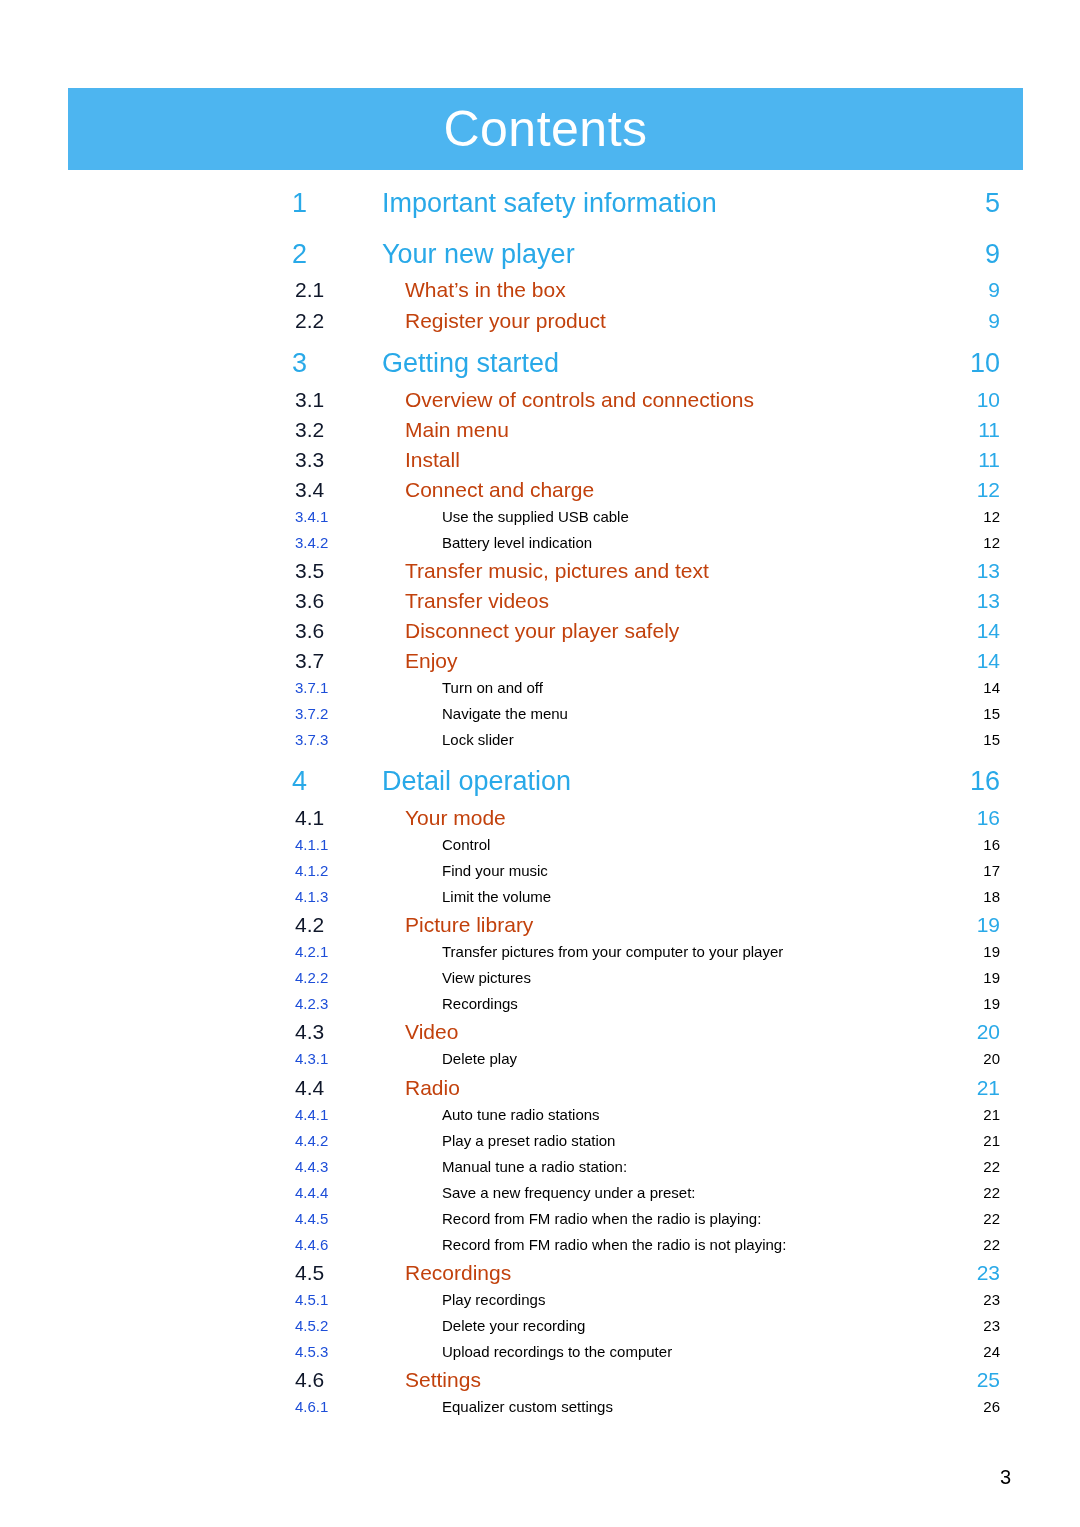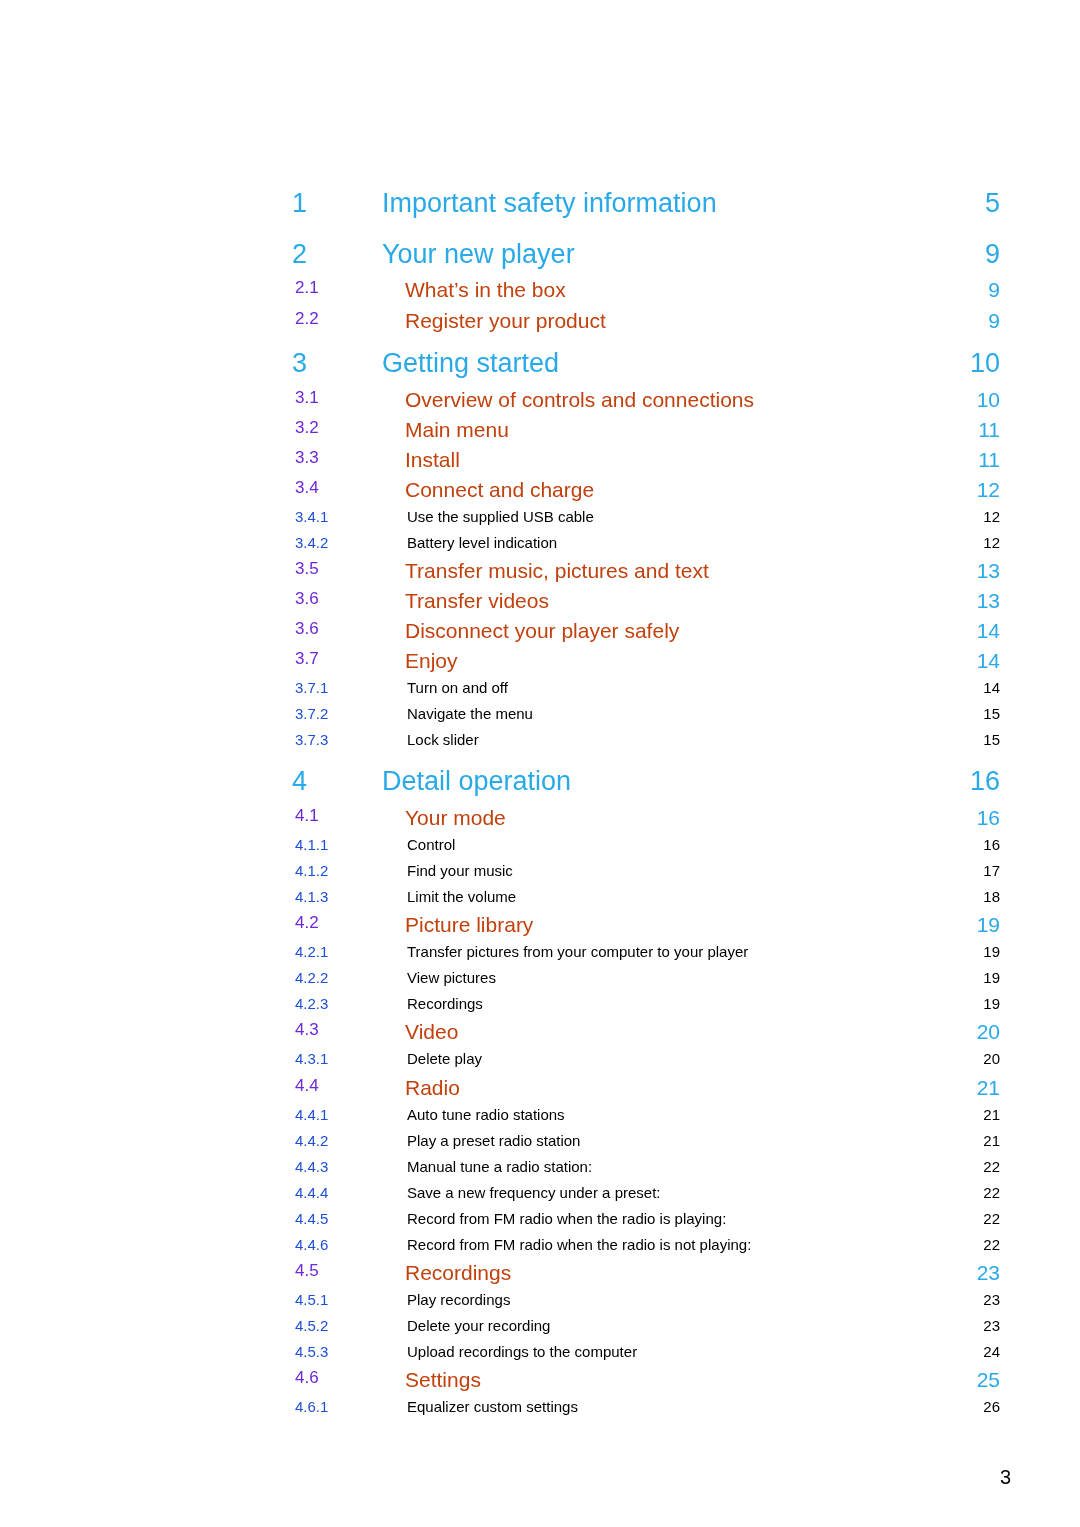--- a/index.html
+++ b/index.html
@@ -73,44 +73,47 @@
     position: absolute;
     text-align: right;
   }
 
   
   .lvl1 .num  { left: 292px; width: 70px; font-size: 27px; color: #29a9e8; }
   .lvl1 .label{ left: 370px; font-size: 27px; color: #29a9e8; }
   .lvl1 .pg   { left: 880px; width: 120px; font-size: 27px; color: #29a9e8; }
 
   
-  .lvl2 .num  { left: 295px; width: 80px; font-size: 17px; color: #6d28d9; }
+  .lvl2 .num  { left: 295px; width: 80px; font-size: 21px; color: #0f172a; }
   .lvl2 .label{ left: 393px; font-size: 21px; color: #c2410c; }
   .lvl2 .pg   { left: 880px; width: 120px; font-size: 21px; color: #29a9e8; }
 
   
   .lvl3 .num  { left: 295px; width: 90px; font-size: 15px; color: #1d4ed8; }
-  .lvl3 .label{ left: 395px; font-size: 15px; color: #000000; }
+  .lvl3 .label{ left: 430px; font-size: 15px; color: #000000; }
   .lvl3 .pg   { left: 880px; width: 120px; font-size: 15px; color: #000000; }
 
   .page-number {
     position: absolute;
     left: 0;
     top: 1466px;
     width: 1011px;
     text-align: right;
     font-size: 20px;
     color: #000000;
   }
 </style>
 </head>
 <body>
 
 <div class="page">
 
+  <div class="header-band">
+    <div class="header-title">Contents</div>
+  </div>
 
   <div class="toc" id="toc">
       <div class="row lvl1" style="top: 10px; position: absolute;">
         <span class="num">1</span>
         <span class="label">Important safety information</span>
         <span class="pg">5</span>
       </div>
       <div class="row lvl1" style="top: 61px; position: absolute;">
         <span class="num">2</span>
         <span class="label">Your new player</span>

